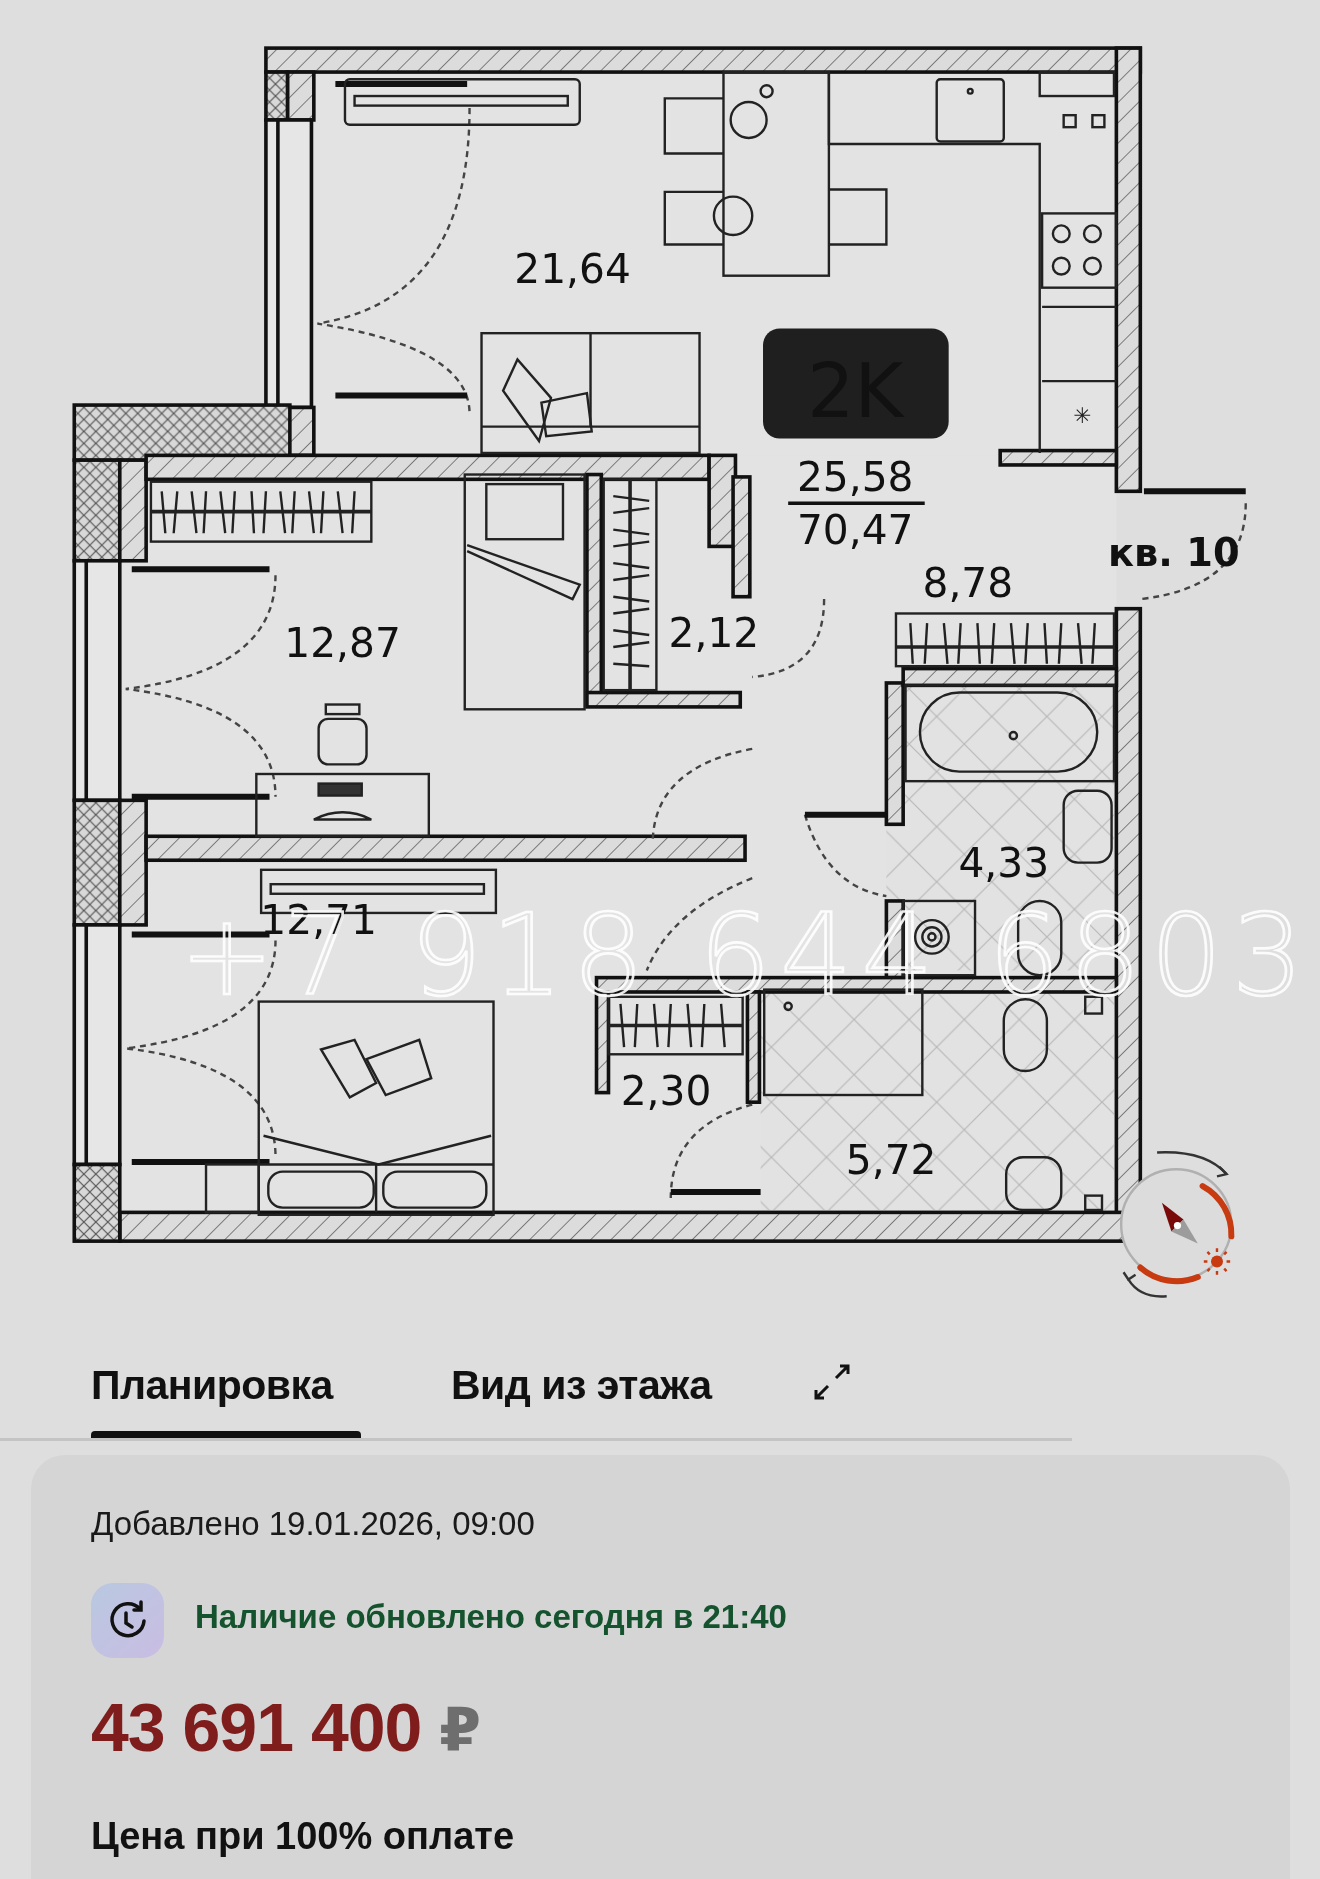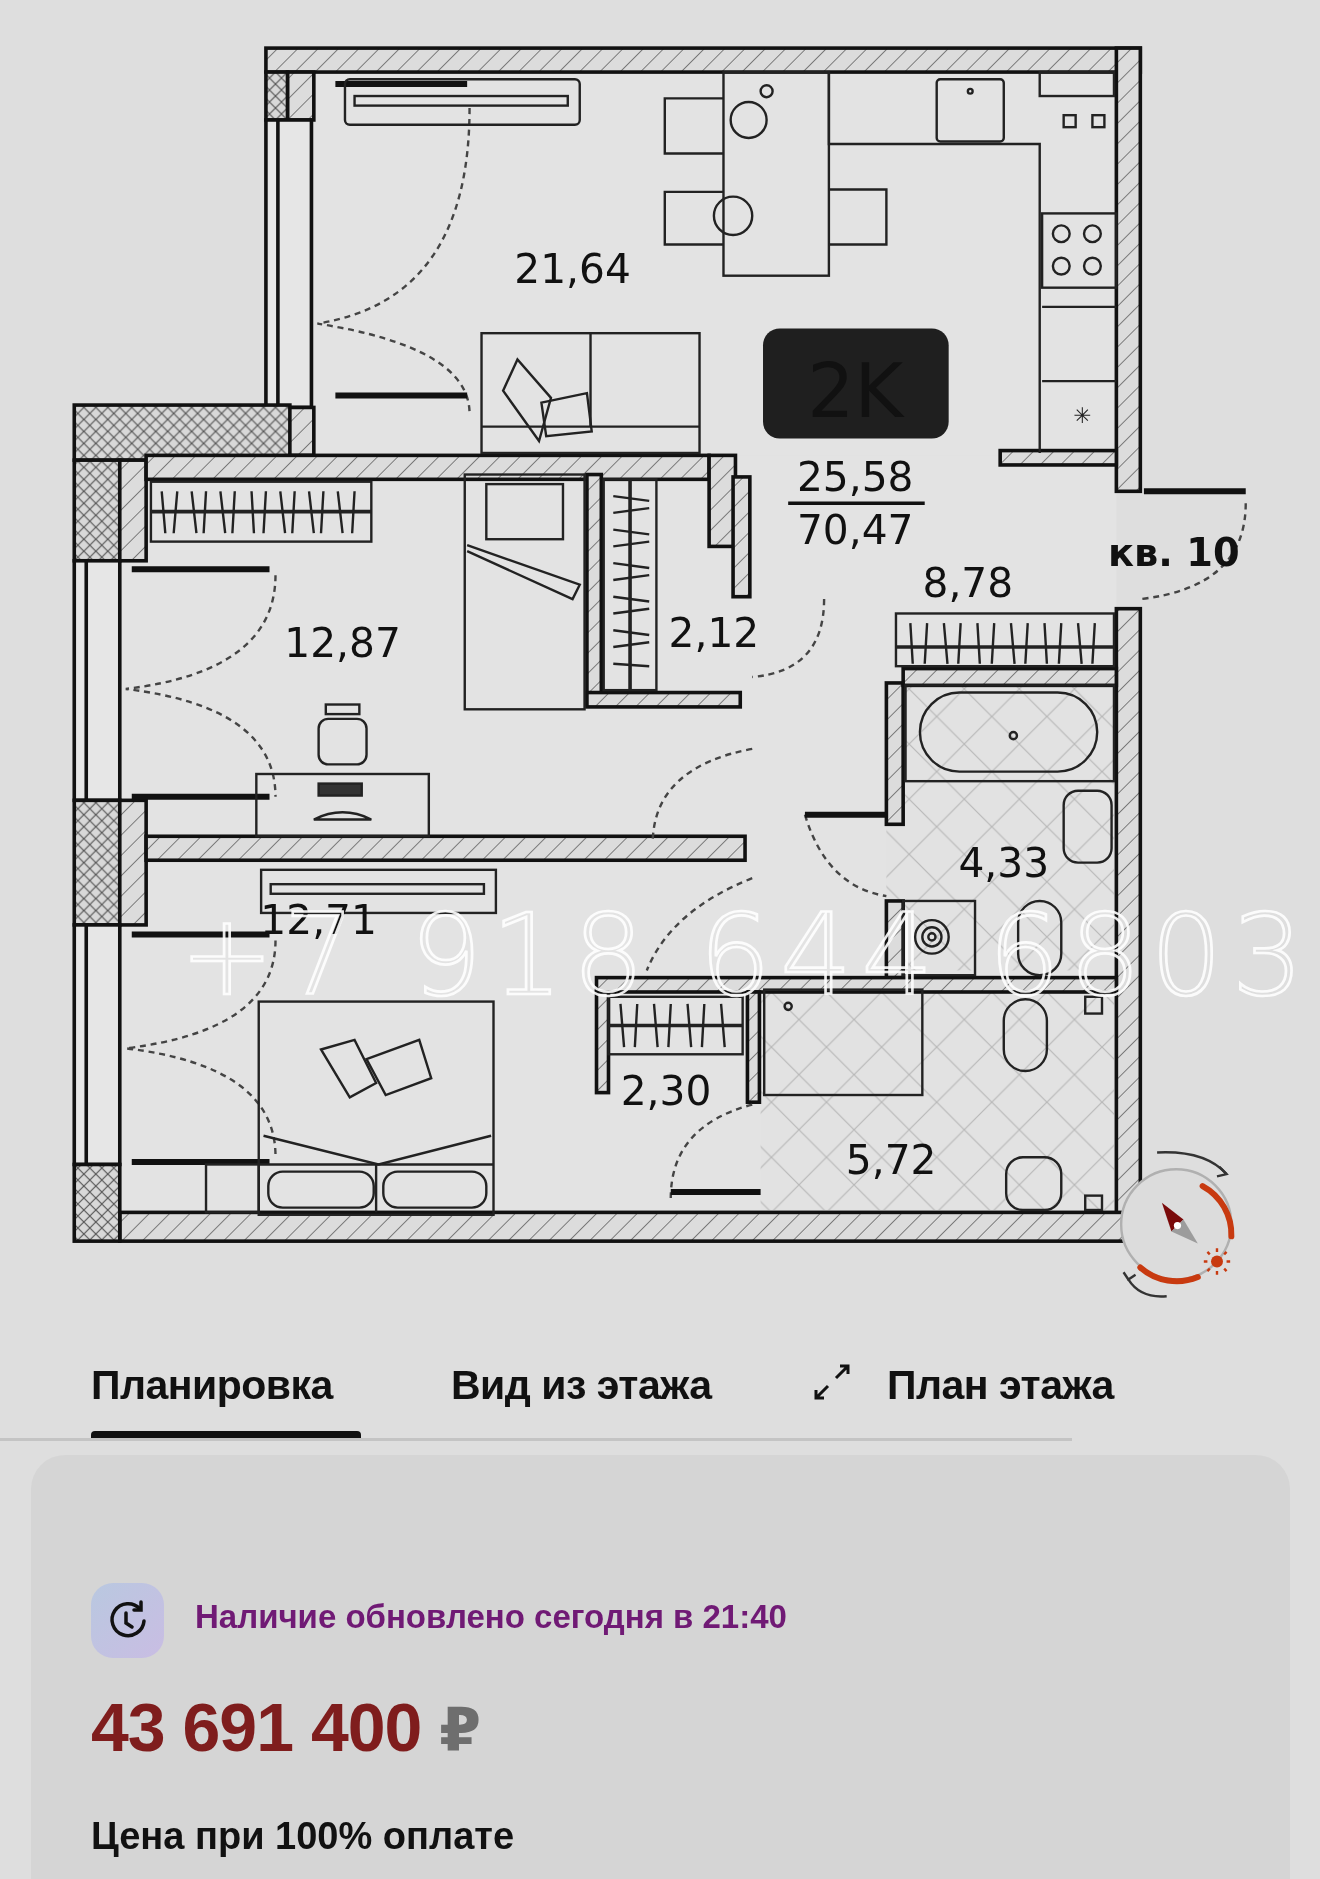--- a/index.html
+++ b/index.html
@@ -33,21 +33,21 @@
   .card {
     position:absolute; left:31px; top:1455px; width:1259px; height:460px;
     background:#d5d5d5; border-radius:34px;
   }
   .added { position:absolute; left:60px; top:50px; font-size:33px; color:#1a1a1a; white-space:nowrap; }
   .clock-badge {
     position:absolute; left:60px; top:128px; width:73px; height:75px; border-radius:22px;
     background:linear-gradient(135deg,#b9c8e0 0%, #c9bde3 100%);
     display:flex; align-items:center; justify-content:center;
   }
-  .availability { position:absolute; left:164px; top:143px; font-size:33px; font-weight:600; color:#701a75; white-space:nowrap; }
+  .availability { position:absolute; left:164px; top:143px; font-size:33px; font-weight:600; color:#14532d; white-space:nowrap; }
   .price-row { position:absolute; left:60px; top:233px; white-space:nowrap; }
   .price { font-size:68px; font-weight:800; letter-spacing:-1px; color:#7f1d1d; }
   .currency { font-size:60px; font-weight:800; color:#6e6e6e; margin-left:18px; }
   .price-note { position:absolute; left:60px; top:360px; font-size:38px; font-weight:700; color:#111; white-space:nowrap;text-align:center; }
 </style>
 </head>
 <body>
 
 <div class="plan-wrap">
   <svg width="1320" height="1318" viewBox="0 0 1102 1100" xmlns="http://www.w3.org/2000/svg">
@@ -279,24 +279,24 @@
 </div>
 
 <div class="tabs">
   <div class="tab" style="left:91px;">Планировка</div>
   <div class="tab-underline"></div>
   <div class="tab" style="left:451px;">Вид из этажа</div>
   <svg class="tab-icon" viewBox="0 0 44 44">
     <path d="M26 18 L38 6 M30 6 L38 6 L38 14" fill="none" stroke="#111" stroke-width="3"></path>
     <path d="M18 26 L6 38 M6 30 L6 38 L14 38" fill="none" stroke="#111" stroke-width="3"></path>
   </svg>
-  <div class="tab" style="left:887px;">План этажа</div>
 </div>
 
 <div class="card">
+  <div class="added">Добавлено 19.01.2026, 09:00</div>
   <div class="clock-badge">
     <svg width="44" height="44" viewBox="0 0 44 44">
       <path d="M34 10 A16 16 0 1 0 38 22" fill="none" stroke="#111" stroke-width="3.5" stroke-linecap="round"></path>
       <path d="M35 3 L35 11 L28 11" fill="none" stroke="#111" stroke-width="3.5" stroke-linecap="round"></path>
       <path d="M20 14 L20 24 L26 28" fill="none" stroke="#111" stroke-width="3.5" stroke-linecap="round"></path>
     </svg>
   </div>
   <div class="availability">Наличие обновлено сегодня в 21:40</div>
   <div class="price-row">
     <span class="price">43 691 400</span><span class="currency">₽</span>

